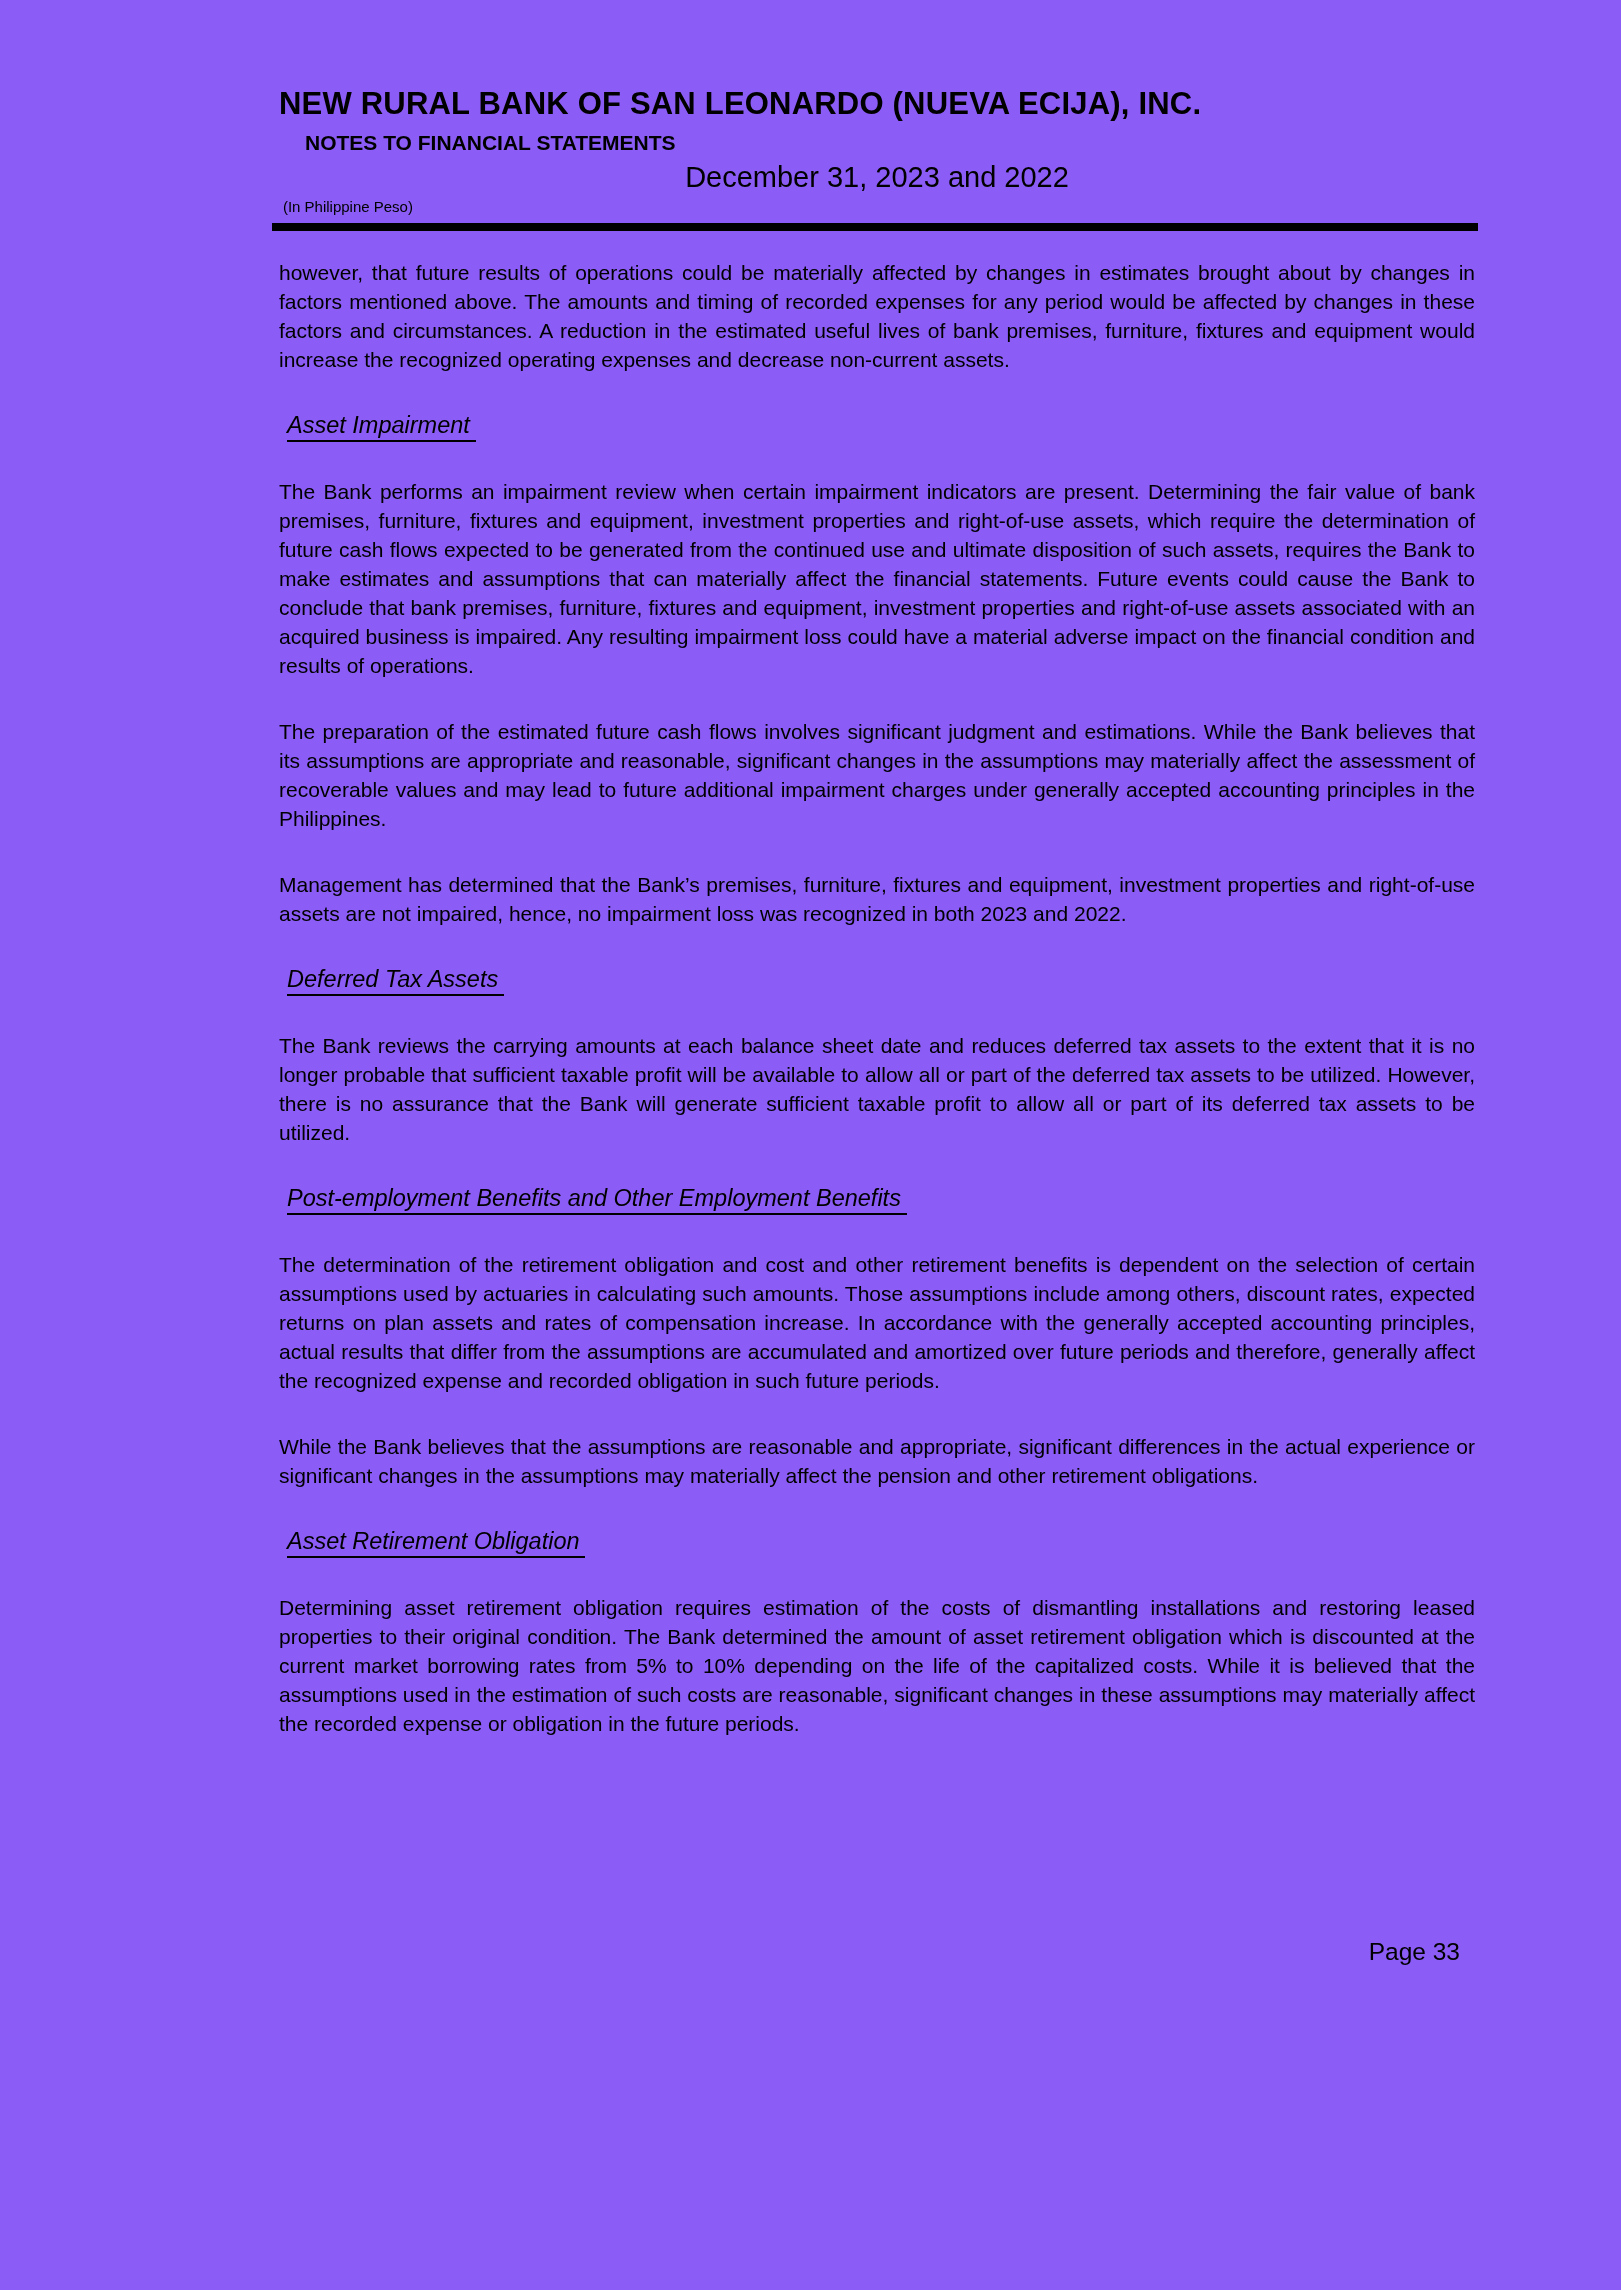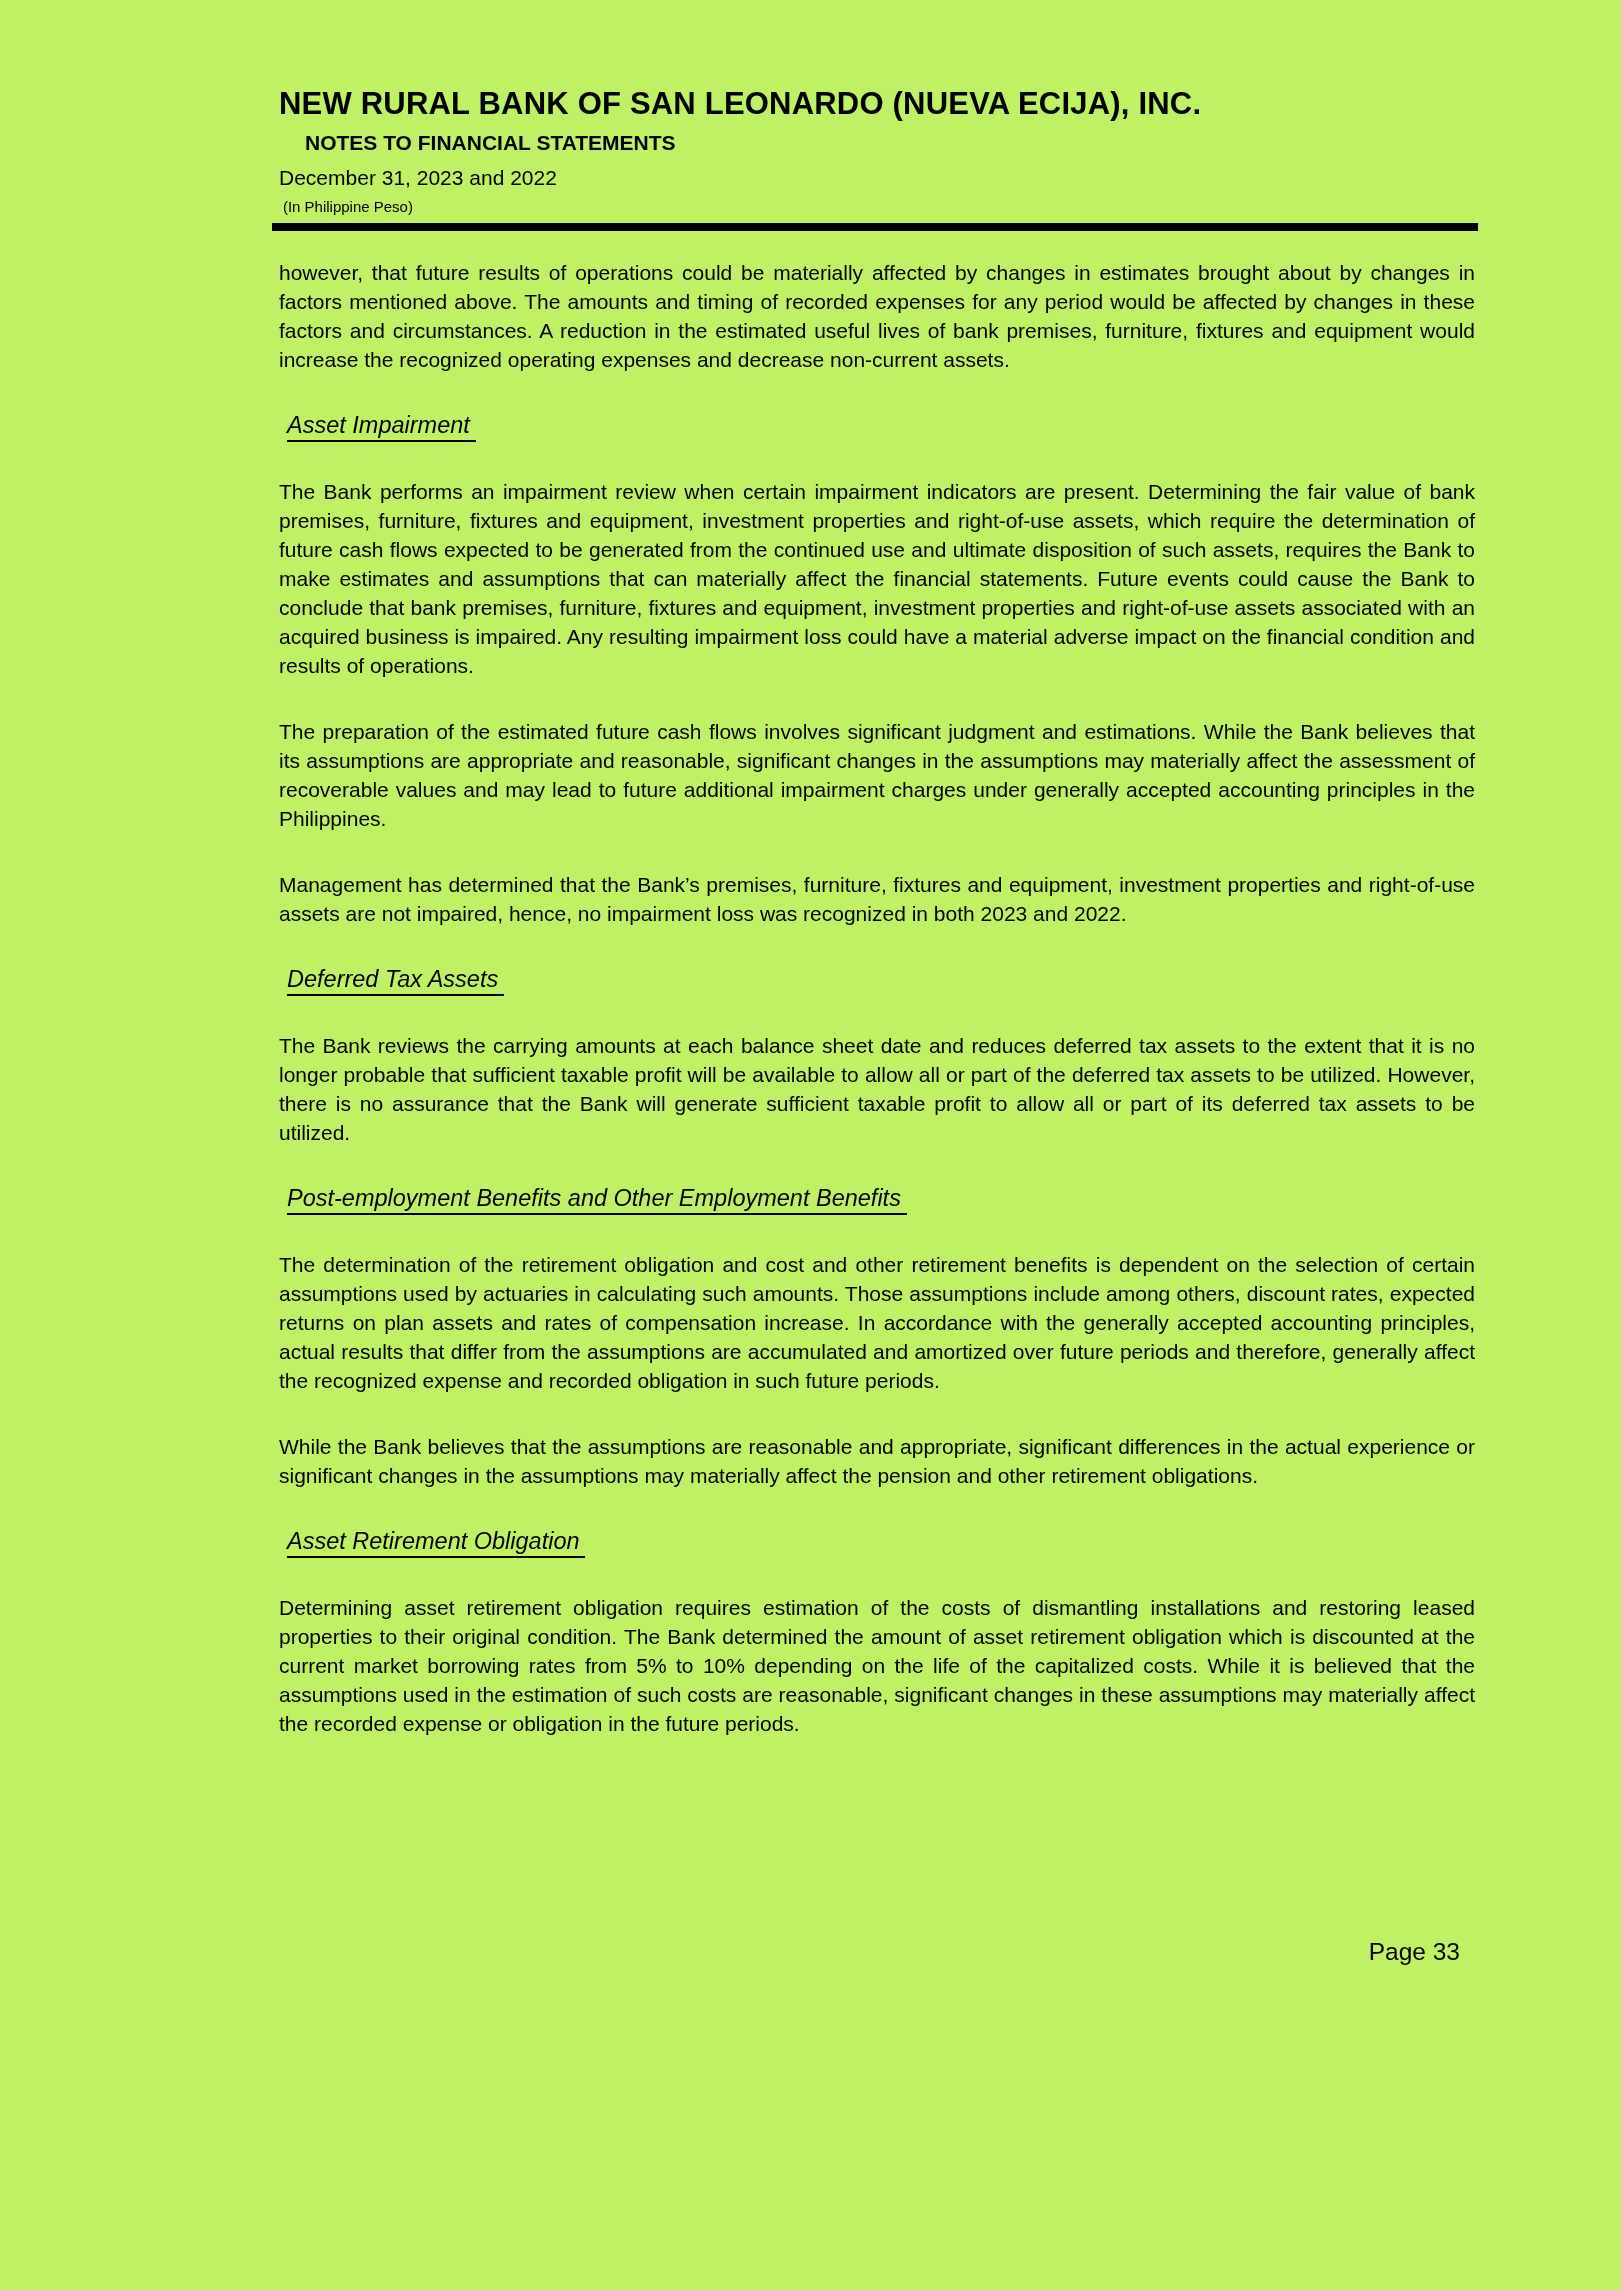--- a/index.html
+++ b/index.html
@@ -4,21 +4,21 @@
 <style>
   html, body {
     margin: 0;
     padding: 0;
     background: #ffffff;
   }
   .page {
     position: relative;
     width: 1621px;
     height: 2291px;
-    background: #bef264;
+    background: #8b5cf6;
     color: #000000;
     font-family: "Liberation Sans", "DejaVu Sans", sans-serif;
     overflow: hidden;
     box-sizing: border-box;
     padding: 82px 146px 0 279px; 
   }
   .content {
     width: 1196px;
   }
   
@@ -30,23 +30,24 @@
     white-space: nowrap;
   }
   .doc-title {
     font-size: 21px;
     font-weight: bold;
     line-height: 36px;
     white-space: nowrap;
     margin-left: 26px;
   }
   .date-line {
-    font-size: 21px;
+    font-size: 29px;
     line-height: 33px;
     white-space: nowrap;
+    text-align: center;
   }
   .currency-note {
     font-size: 15px;
     line-height: 26.5px;
     padding-left: 3.9px;
     white-space: nowrap;
   }
   .header-rule {
     height: 7.8px;
     background: #000000;

